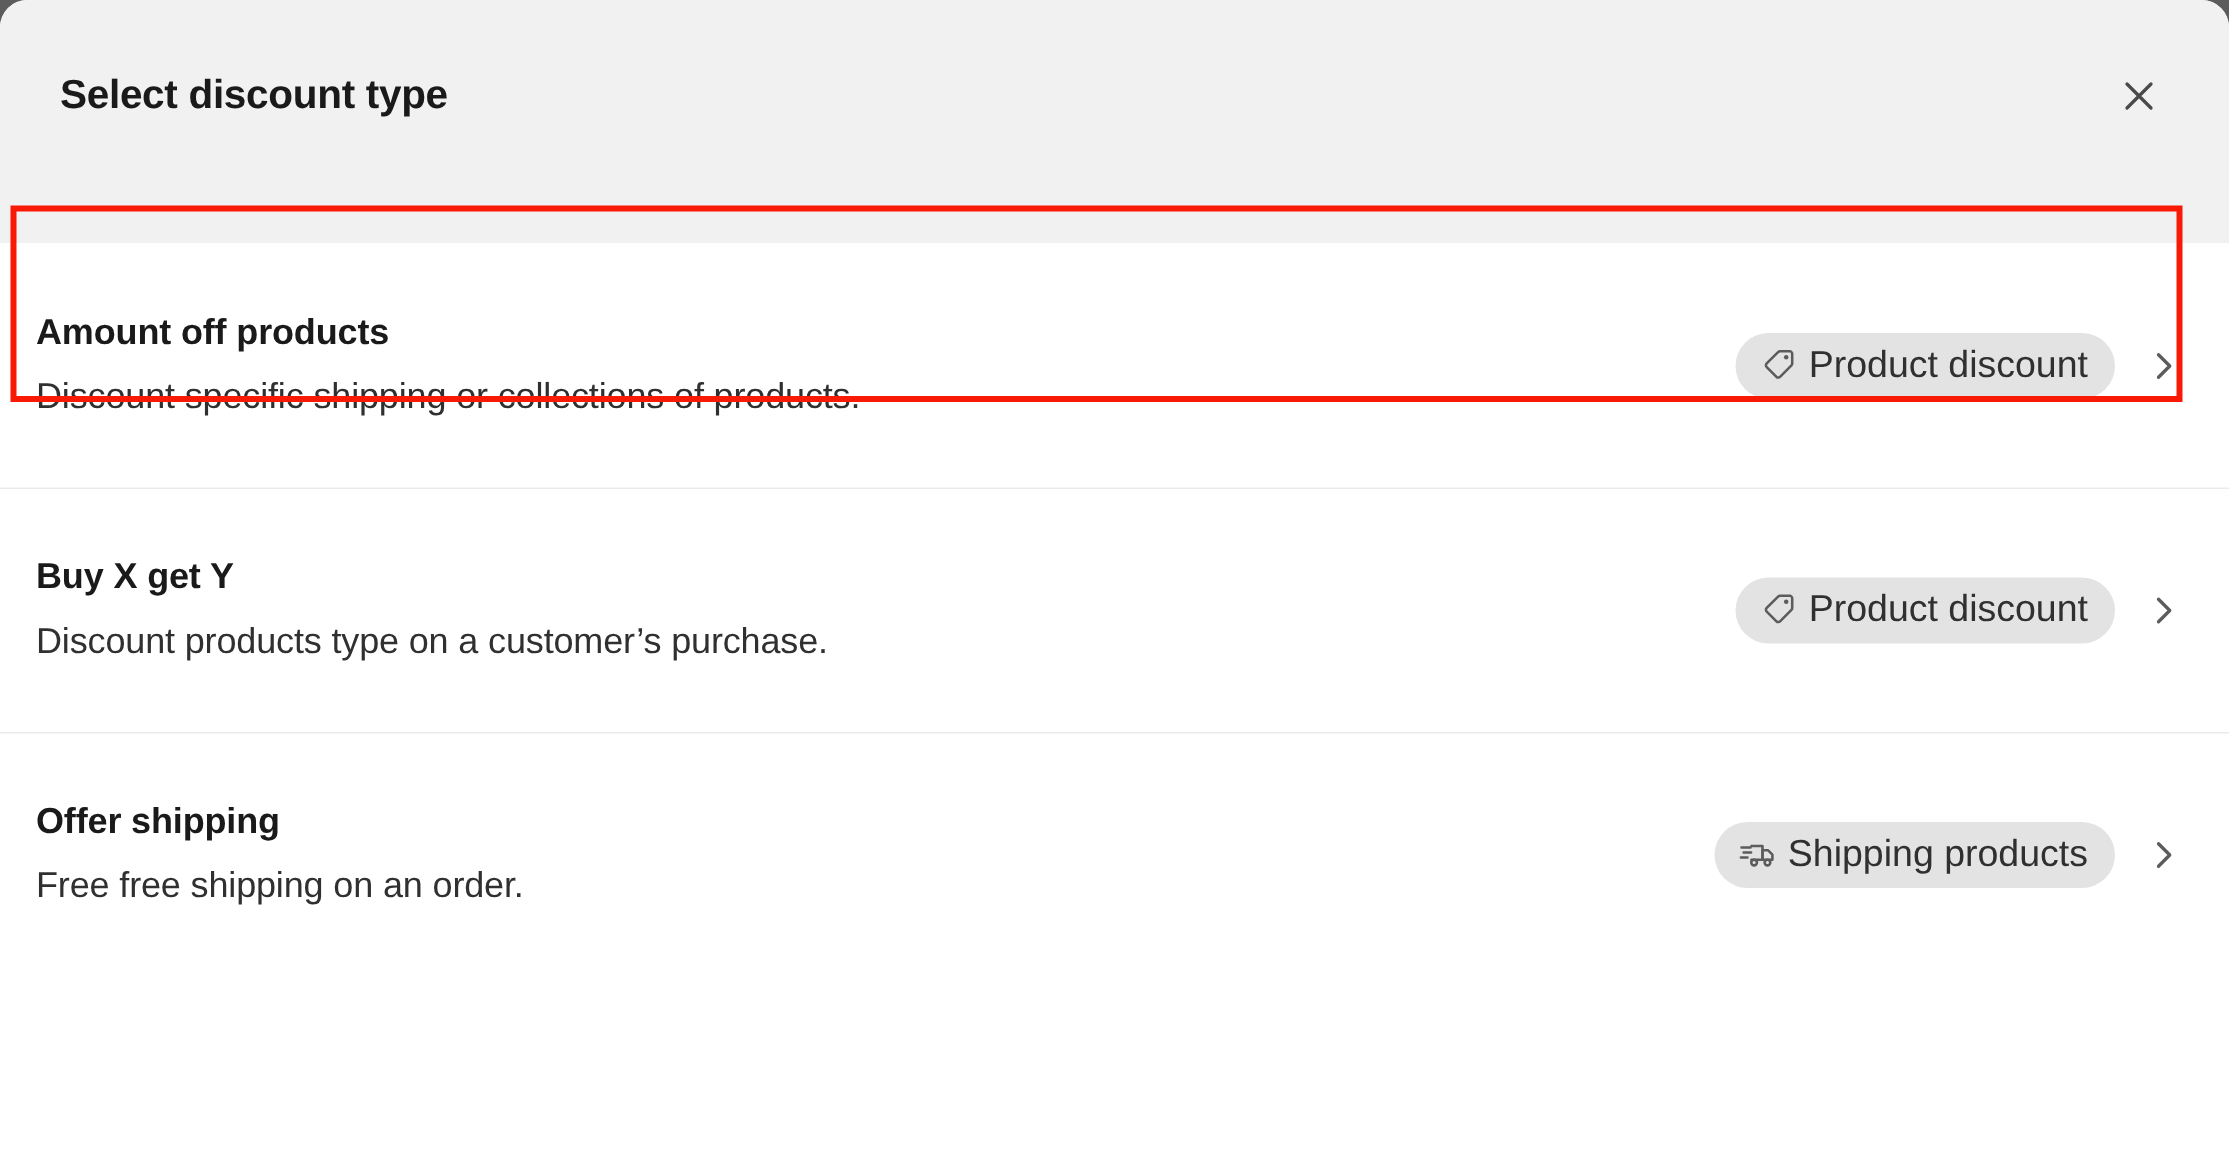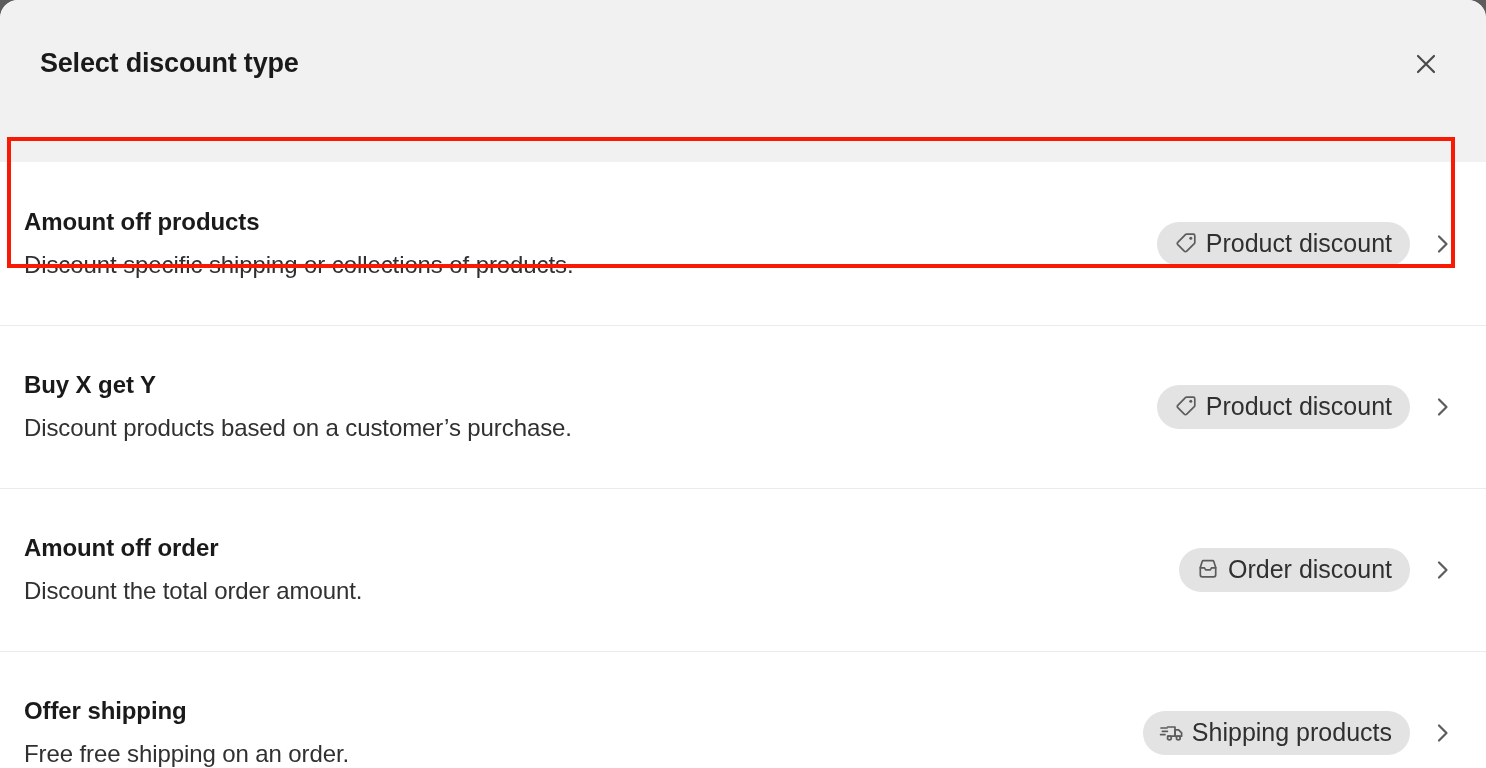--- a/index.html
+++ b/index.html
@@ -202,62 +202,40 @@
           <svg width="26" height="26" viewBox="0 0 26 26" fill="none">
             <path d="M10 5.5 L17.5 13 L10 20.5" stroke="#5c5c5c" stroke-width="2.2" stroke-linecap="round" stroke-linejoin="round"></path>
           </svg>
         </span>
       </div>
     </div>
 
     <div class="row">
       <div class="row-text">
         <div class="row-title">Buy X get Y</div>
-        <div class="row-desc">Discount products based on a customer’s purchase.</div>
+        <div class="row-desc">Discount products type on a customer’s purchase.</div>
       </div>
       <div class="row-right">
         <span class="badge">
           <span class="badge-icon">
             <svg width="24" height="24" viewBox="0 0 24 24" fill="none">
               <path d="M12.6 3.2 H19.2 C20.0 3.2 20.8 4.0 20.8 4.8 V11.4 C20.8 11.9 20.6 12.3 20.3 12.6 L12.7 20.2 C12.0 20.9 10.9 20.9 10.3 20.2 L3.8 13.7 C3.1 13.1 3.1 12.0 3.8 11.3 L11.4 3.7 C11.7 3.4 12.1 3.2 12.6 3.2 Z" stroke="#5c5c5c" stroke-width="1.7" stroke-linejoin="round"></path>
               <circle cx="16.8" cy="7.2" r="1.5" fill="#5c5c5c"></circle>
             </svg>
           </span>
           <span class="badge-label">Product discount</span>
         </span>
         <span class="chev">
           <svg width="26" height="26" viewBox="0 0 26 26" fill="none">
             <path d="M10 5.5 L17.5 13 L10 20.5" stroke="#5c5c5c" stroke-width="2.2" stroke-linecap="round" stroke-linejoin="round"></path>
           </svg>
         </span>
       </div>
     </div>
 
-    <div class="row">
-      <div class="row-text">
-        <div class="row-title">Amount off order</div>
-        <div class="row-desc">Discount the total order amount.</div>
-      </div>
-      <div class="row-right">
-        <span class="badge">
-          <span class="badge-icon">
-            <svg width="24" height="24" viewBox="0 0 24 24" fill="none">
-              <path d="M4.3 10.5 L6.2 4.6 C6.4 4.0 6.9 3.7 7.5 3.7 H16.5 C17.1 3.7 17.6 4.0 17.8 4.6 L19.7 10.5 V17.8 C19.7 19.0 18.9 19.8 17.8 19.8 H6.2 C5.1 19.8 4.3 19.0 4.3 17.8 Z" stroke="#5c5c5c" stroke-width="1.7" stroke-linejoin="round"></path>
-              <path d="M4.3 10.8 H8.3 L9.7 12.9 H14.3 L15.7 10.8 H19.7" stroke="#5c5c5c" stroke-width="1.7" stroke-linejoin="round" stroke-linecap="round"></path>
-            </svg>
-          </span>
-          <span class="badge-label">Order discount</span>
-        </span>
-        <span class="chev">
-          <svg width="26" height="26" viewBox="0 0 26 26" fill="none">
-            <path d="M10 5.5 L17.5 13 L10 20.5" stroke="#5c5c5c" stroke-width="2.2" stroke-linecap="round" stroke-linejoin="round"></path>
-          </svg>
-        </span>
-      </div>
-    </div>
 
     <div class="row">
       <div class="row-text">
         <div class="row-title">Offer shipping</div>
         <div class="row-desc">Free free shipping on an order.</div>
       </div>
       <div class="row-right">
         <span class="badge">
           <span class="badge-icon">
             <svg width="26" height="24" viewBox="0 0 26 24" fill="none">

